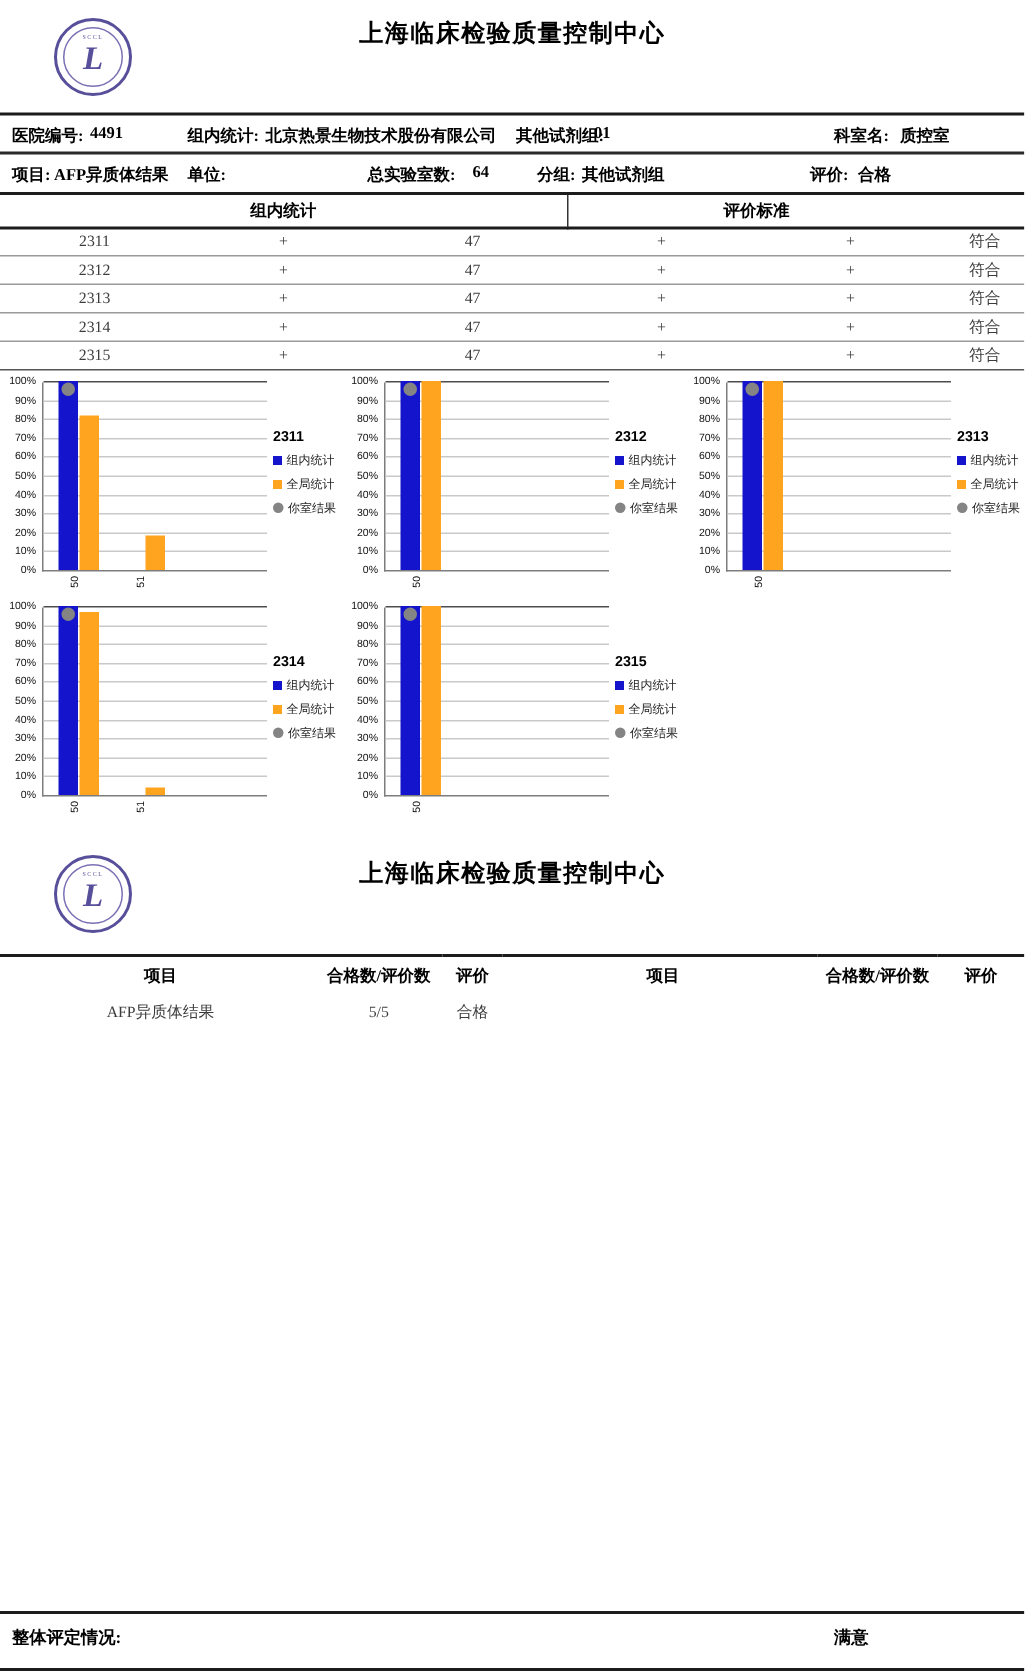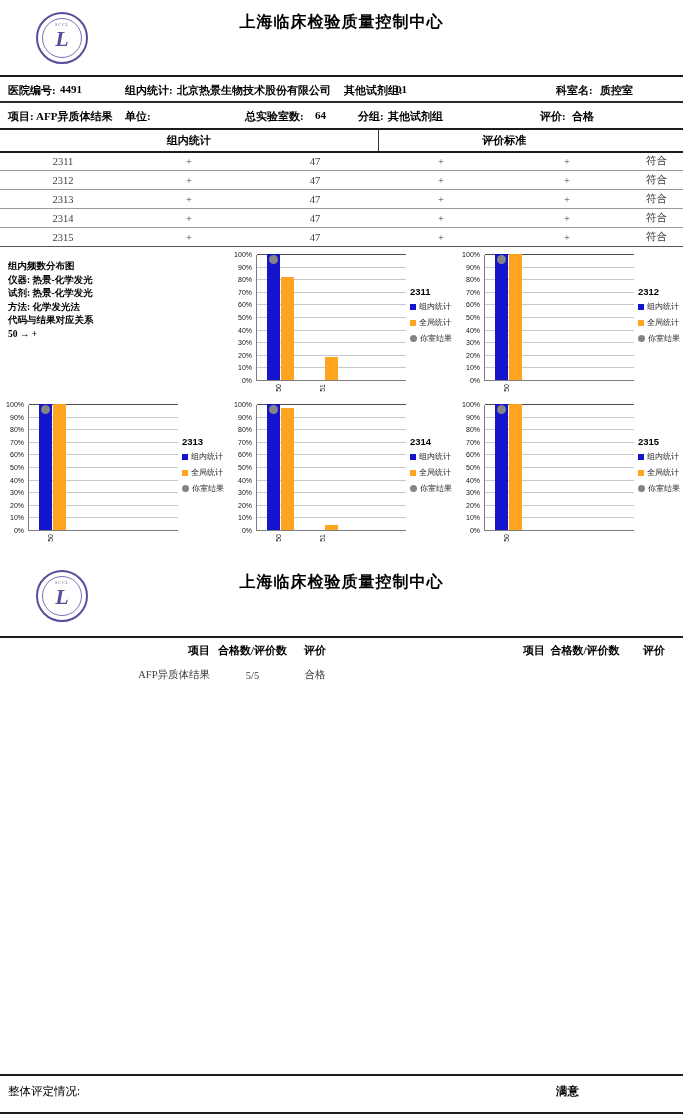--- a/index.html
+++ b/index.html
@@ -63,26 +63,26 @@
   .legend-title { font-weight:bold; font-size:9.5px; margin-bottom:4px; color:#000; }
   .legend-row { display:flex; align-items:center; gap:3px; margin-bottom:5px; font-size:8px; color:#222; }
   .lm { flex:0 0 auto; }
   .lm-sq { width:6px; height:6px; }
   .lm-ci { width:7px; height:7px; border-radius:50%; }
   
   .t2 { margin-top:0; }
   .t2 thead { border-top:2px solid #1c1c1c; }
   .t2 th { font-size:11px; font-weight:bold; height:26px; vertical-align:middle; }
   .t2 td { font-size:10.5px; color:#3c3c3c; height:24px; vertical-align:middle; }
-  .al { text-align:right; padding-left:4px; }
+  .al { text-align:center; padding-left:4px; }
   .ac { text-align:center; }
   
   .dates { position:absolute; left:8px; top:1008px; font-size:11px; font-weight:bold; }
   .overall-rule { position:absolute; left:0; right:0; top:1074px; height:2px; background:#1c1c1c; }
-  .overall-label { position:absolute; left:8px; top:1084px; font-size:11.5px; font-weight:normal; }
+  .overall-label { position:absolute; left:8px; top:1084px; font-size:11.5px; font-weight:bold; }
   .overall-value { position:absolute; left:556px; top:1084px; font-size:11.5px; font-weight:bold; }
   .bottom-rule { position:absolute; left:0; right:0; top:1112px; height:2px; background:#1c1c1c; }
 </style>
 </head>
 <body>
 
 <div class="page">
 
   <div class="hdr">
     <div class="logo">
@@ -177,28 +177,20 @@
           <td>+</td>
           <td>47</td>
           <td>+</td>
           <td>+</td>
           <td>符合</td>
         </tr>
       </tbody>
   </table>
 
   <div class="charts">
-    <div class="chart-info">
-      <div>组内频数分布图</div>
-      <div>仪器: 热景-化学发光</div>
-      <div>试剂: 热景-化学发光</div>
-      <div>方法: 化学发光法</div>
-      <div>代码与结果对应关系</div>
-      <div>50 → +</div>
-    </div>
 
   <div class="chart">
         <div class="plot" style="left: 28px; top: 5px; width: 150px; height: 126px;">
           <div class="grid" style="bottom: 11.6px;"></div>
           <div class="grid" style="bottom: 24.2px;"></div>
           <div class="grid" style="bottom: 36.8px;"></div>
           <div class="grid" style="bottom: 49.4px;"></div>
           <div class="grid" style="bottom: 62px;"></div>
           <div class="grid" style="bottom: 74.6px;"></div>
           <div class="grid" style="bottom: 87.2px;"></div>

